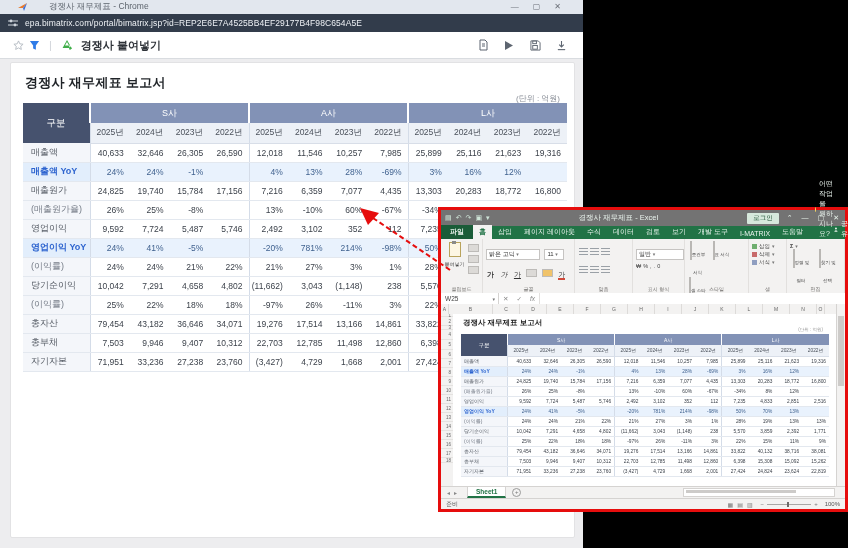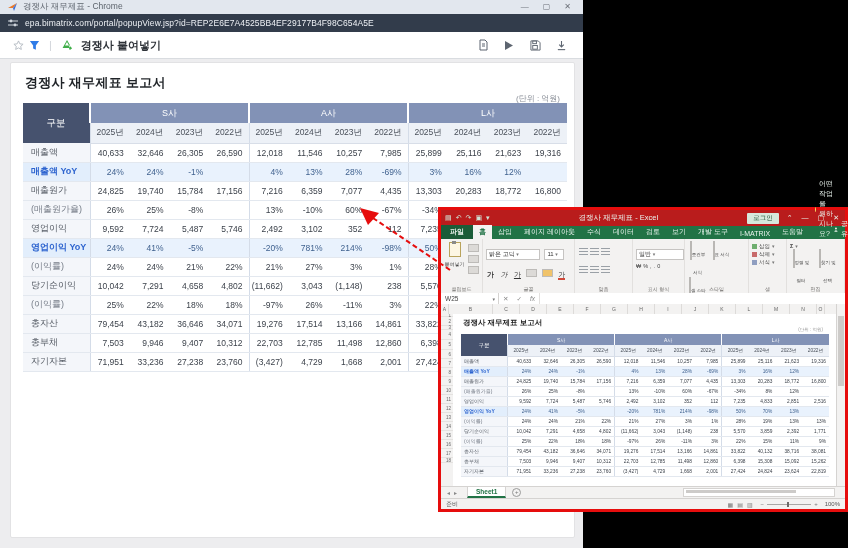--- a/index.html
+++ b/index.html
@@ -1,20 +1,20 @@
 <!DOCTYPE html>
 <html><head>
 <meta charset="utf-8">
 <style>
   html,body{margin:0;padding:0;}
   body{width:848px;height:548px;position:relative;overflow:hidden;background:#000;
        font-family:"Liberation Sans","DejaVu Sans",sans-serif;-webkit-font-smoothing:antialiased;}
   
   #chrome{position:absolute;left:0;top:0;width:583px;height:548px;background:#eef0f1;z-index:1;}
-  .cw-titlebar{position:absolute;left:0;top:0;right:0;height:14px;background:#e2e7ee;display:flex;align-items:center;padding:0 8px;}
+  .cw-titlebar{position:absolute;left:0;top:0;right:0;height:14px;background:#e2e7ee;display:flex;align-items:center;padding:0 18px;gap:16px;}
   .cw-title{font-size:8.5px;color:#5c636c;margin-left:5px;flex:1;}
   .cw-ctrls{display:flex;gap:14px;margin-right:4px;}
   .cw-ctrls span{font-size:8px;color:#6b7078;line-height:14px;cursor:default;}
   .cw-urlbar{position:absolute;left:0;top:14px;right:0;height:18px;background:#323c4b;display:flex;align-items:center;padding:0 8px;}
   .cw-url{font-size:8.5px;color:#eef1f5;margin-left:7px;letter-spacing:.1px;}
   .tune-icon{width:10px;height:8px;display:inline-block;}
   .cw-toolbar{position:absolute;left:0;top:32px;right:0;height:26px;background:#fff;border-bottom:1px solid #d9dce0;display:flex;align-items:center;padding:0 10px;}
   .tb-sep{color:#d0d4d9;font-size:11px;margin:0 7px;}
   .tb-title{font-size:11px;font-weight:bold;color:#2e3238;margin-left:6px;flex:1;}
   .tb-ic{display:inline-flex;align-items:center;justify-content:center;width:16px;height:16px;}
@@ -34,21 +34,21 @@
   .rtbl th.lbl{background:#f4f6fa;font-weight:normal;text-align:left;padding-left:8px;color:#555b64;font-size:9px;border-bottom:1px solid #e3e8ef;}
   .rtbl td{font-size:8.5px;text-align:right;padding-right:6px;color:#3c424b;border-bottom:1px solid #e3e8ef;background:#fff;}
   .rtbl tr.yoy td{background:#e9f2fd;color:#40628f;}
   .rtbl tr.yoy th.lbl{color:#2d64cf;font-weight:bold;background:#e2eefc;}
   .rtbl tr.sub th.lbl{color:#757c87;}
   .rtbl .gs{border-left:1px solid #d4dce8;}
   
   #arrow{position:absolute;left:350px;top:200px;z-index:7;pointer-events:none;}
   
   #excel{position:absolute;left:438px;top:207px;width:410px;height:305px;background:#f3f2f1;border:3px solid #e60d0d;box-sizing:border-box;z-index:5;}
-  .xl-titlebar{position:absolute;left:0;top:0;right:0;height:16px;background:#b91c1c;display:flex;align-items:center;color:#dfeee5;font-size:7px;padding:0 4px;}
+  .xl-titlebar{position:absolute;left:0;top:0;right:0;height:16px;background:#737373;display:flex;align-items:center;color:#dfeee5;font-size:7px;padding:0 4px;}
   .qat{display:flex;gap:4px;align-items:center;font-size:7px;color:#cfe5d8;}
   .xl-title{flex:1;text-align:center;font-size:7.5px;color:#eaf4ee;}
   .login-badge{background:#d6e8dc;color:#14482a;font-size:6.5px;padding:1px 6px;border-radius:1px;margin-right:8px;cursor:pointer;}
   .xl-wc{display:flex;gap:9px;margin-right:2px;}
   .xl-wc span{font-size:7px;color:#e7f2ea;}
   .xl-tabs{position:absolute;left:0;top:16px;right:0;height:13px;background:#217346;display:flex;align-items:flex-end;font-size:7px;color:#eaf4ee;}
   .xtab{padding:2px 6px 2px;cursor:pointer;white-space:nowrap;}
   .xtab.file{background:#1a5c38;font-weight:bold;padding:2px 9px;}
   .xtab.sel{background:#f3f2f1;color:#217346;font-weight:bold;}
   .tellme{display:flex;align-items:center;gap:3px;margin-left:6px;}
@@ -132,21 +132,21 @@
       <span>✕</span>
     </span>
   </div>
   <div class="cw-urlbar">
     <svg class="tune-icon" viewBox="0 0 10 8">
       <line x1="0" y1="2" x2="10" y2="2" stroke="#cfd5dd" stroke-width="1"></line>
         <circle cx="3" cy="2" r="1.4" fill="#cfd5dd"></circle>
       <line x1="0" y1="6" x2="10" y2="6" stroke="#cfd5dd" stroke-width="1"></line>
         <circle cx="7" cy="6" r="1.4" fill="#cfd5dd"></circle>
     </svg>
-    <span class="cw-url">epa.bimatrix.com/portal/popupView.jsp?id=REP2E6E7A4525BB4EF29177B4F98C654A5E</span>
+    <span class="cw-url">epa.bimatrix.com/portal/bimatrix.jsp?id=REP2E6E7A4525BB4EF29177B4F98C654A5E</span>
   </div>
   <div class="cw-toolbar">
     <span class="tb-ic">
       <svg width="11" height="11" viewBox="0 0 12 12">
           <path d="M6 1l1.5 3.2 3.5.4-2.6 2.3.7 3.4L6 8.6 2.9 10.3l.7-3.4L1 4.6l3.5-.4z" fill="none" stroke="#b4bac2" stroke-width="1"></path>
         </svg>
     </span>
     <span class="tb-ic">
       <svg width="11" height="11" viewBox="0 0 12 12">
           <path d="M1 1h10L7.5 6v4.5l-3-1.2V6z" fill="#2f7ce8"></path>

